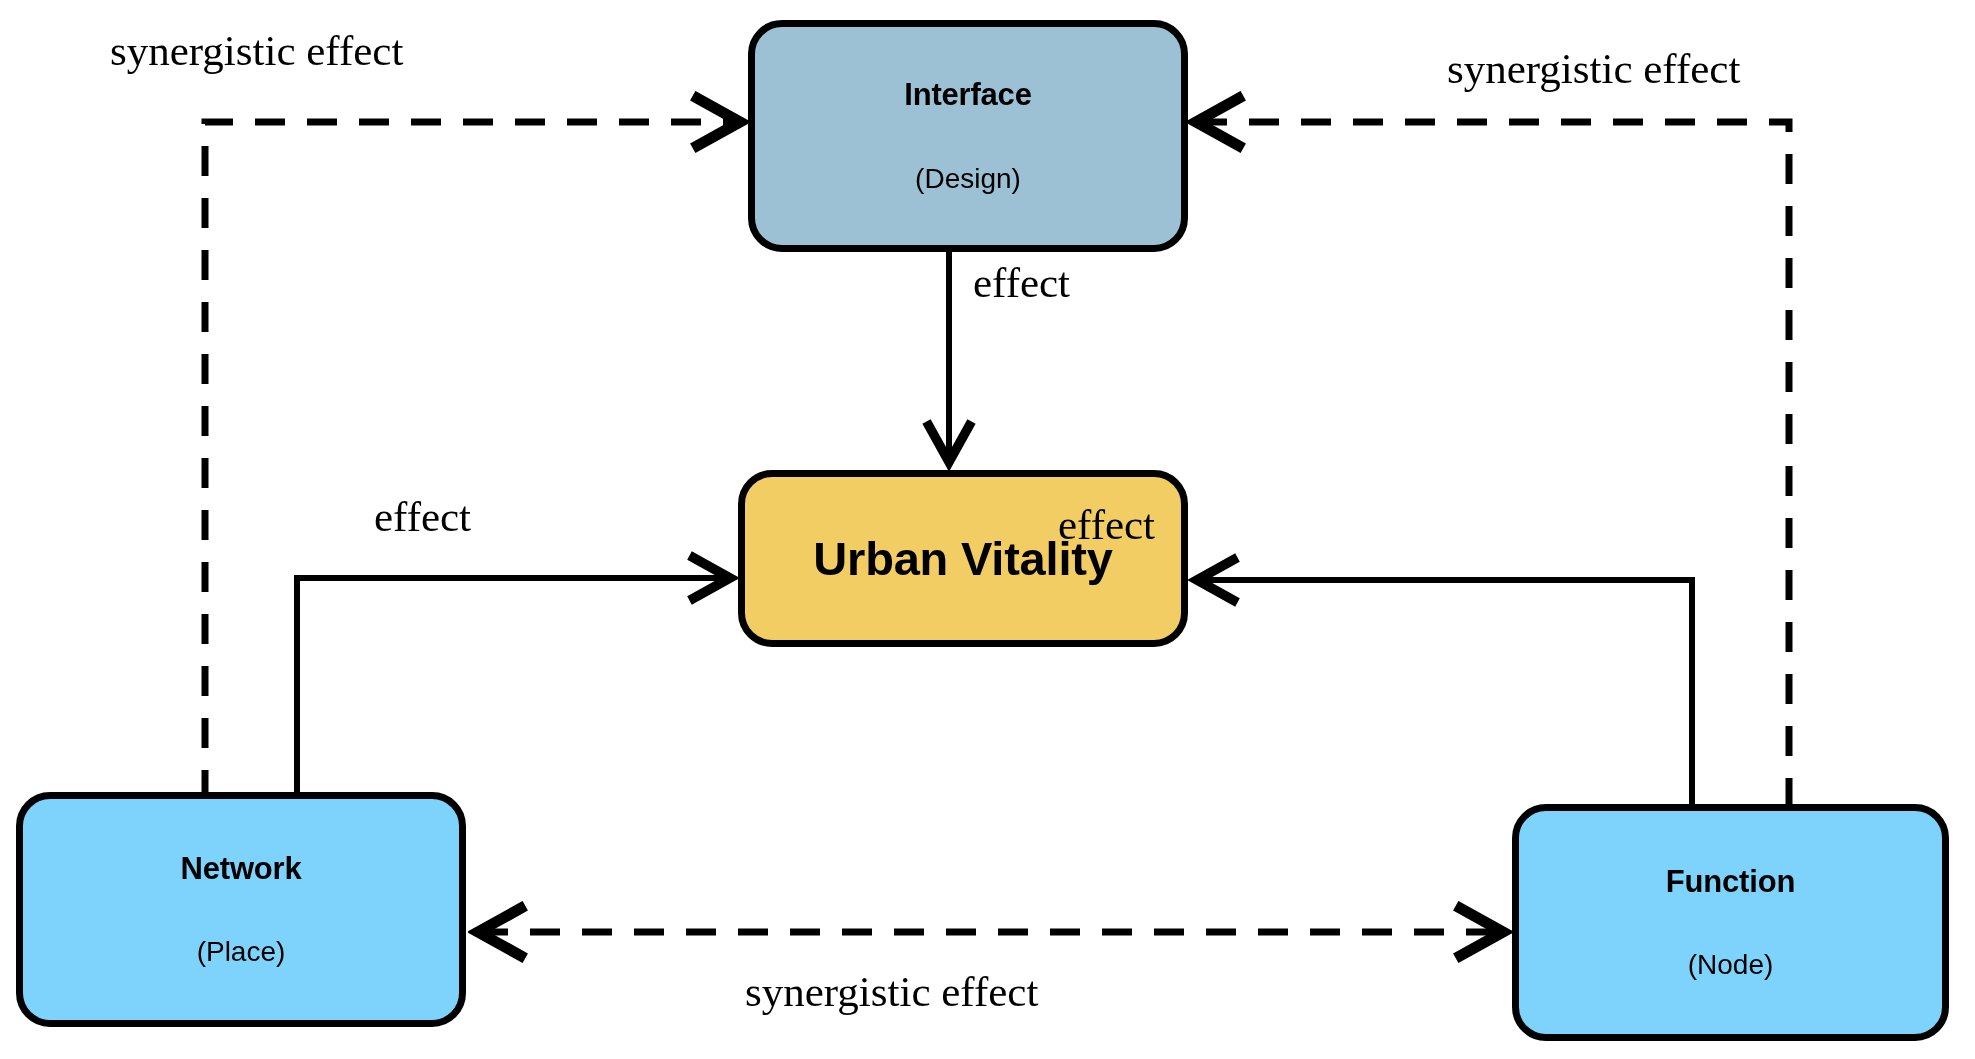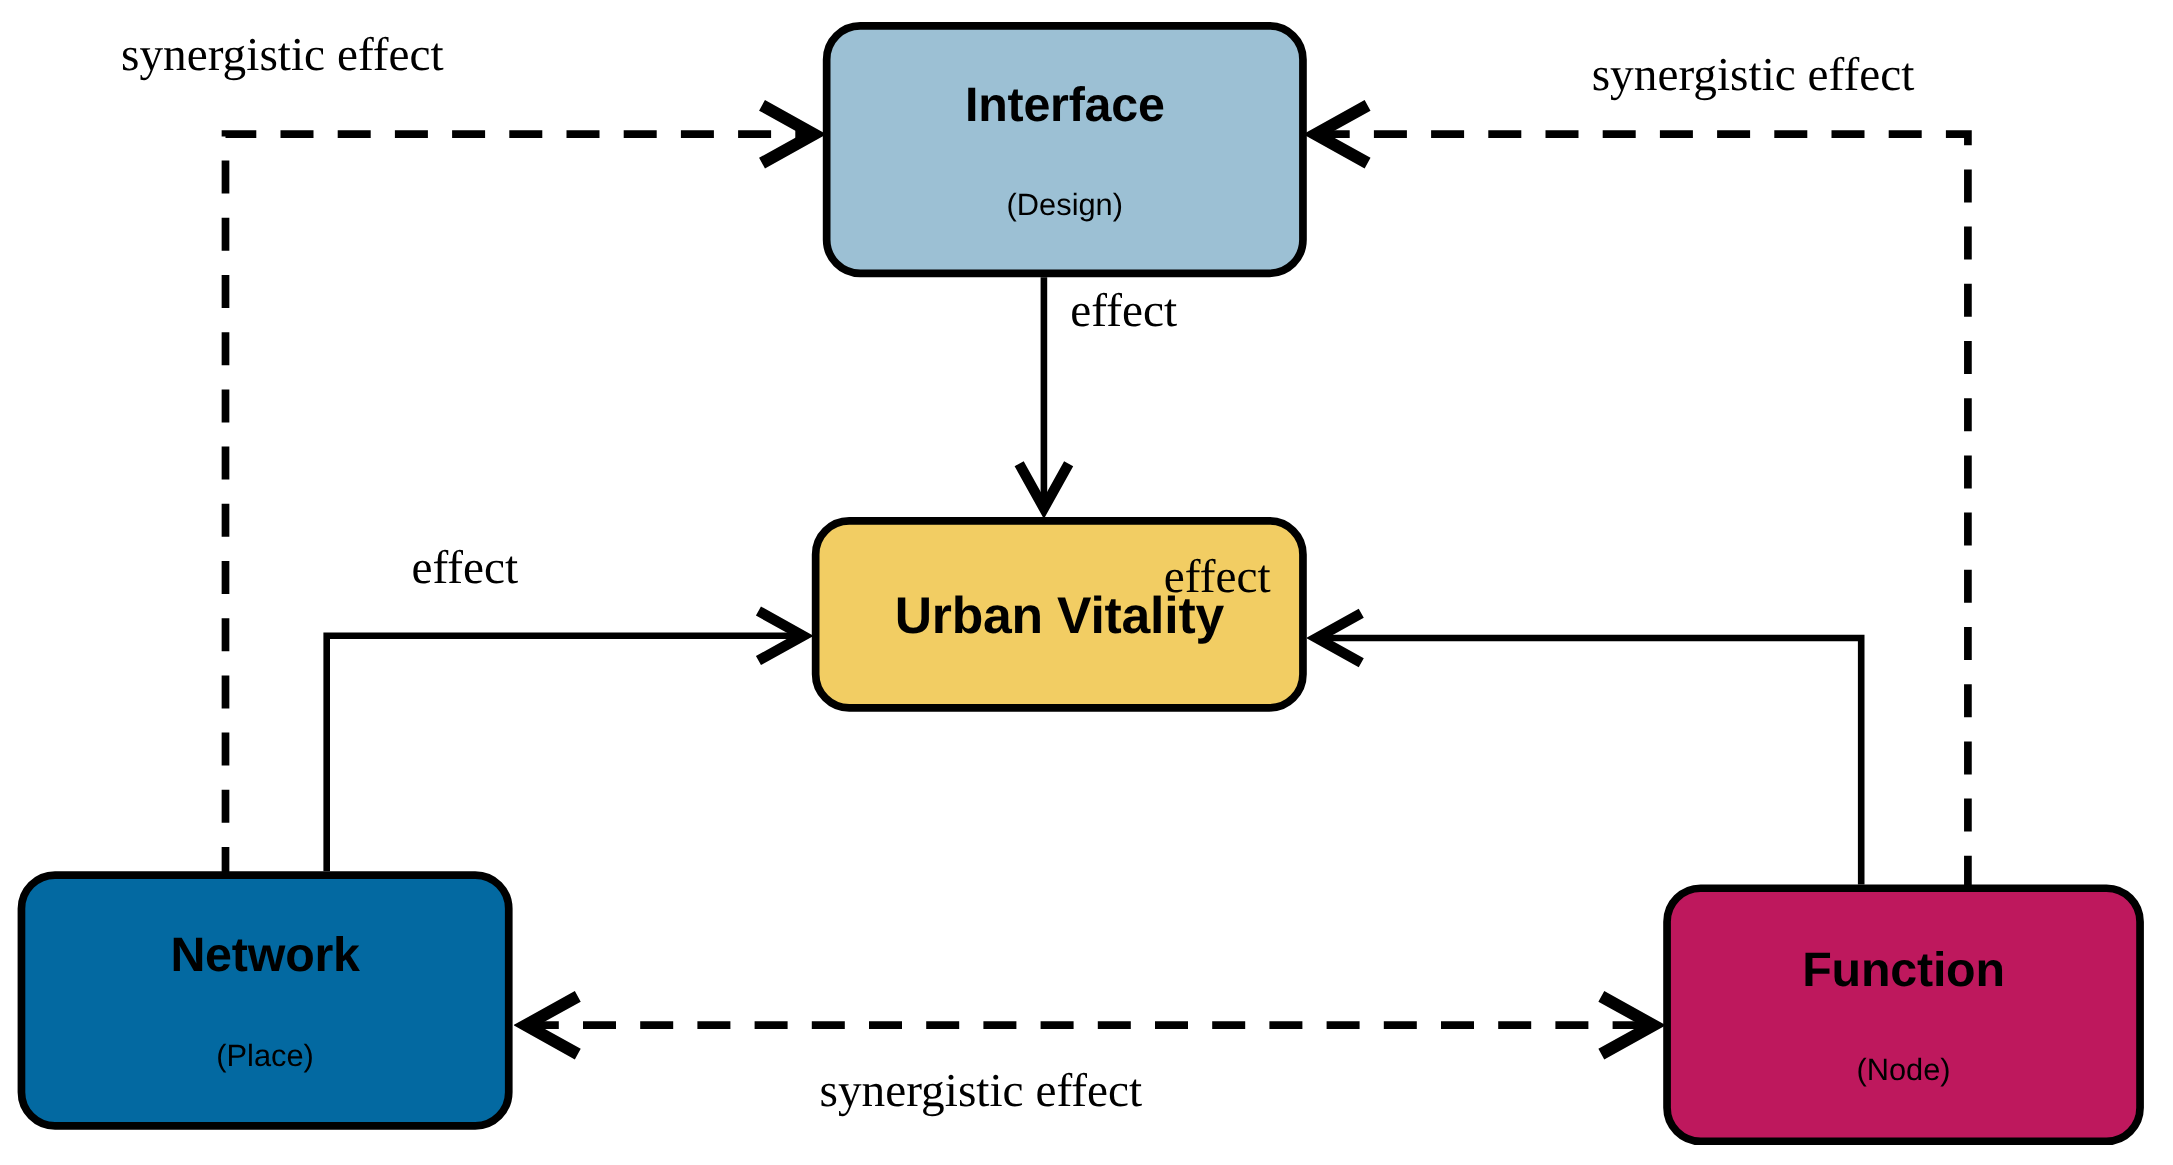--- a/index.html
+++ b/index.html
@@ -28,21 +28,21 @@
     border: 7px solid #000000;
     border-radius: 34px;
     display: flex;
     flex-direction: column;
     align-items: center;
     justify-content: center;
     color: #000000;
     z-index: 5;
   }
   .node .title {
-    font-size: 44px;
+    font-size: 31px;
     font-weight: bold;
     line-height: 1.18;
     letter-spacing: -0.2px;
     white-space: nowrap;
   }
   .node .subtitle {
     font-size: 28px;
     font-weight: normal;
     line-height: 1.18;
     white-space: nowrap;
@@ -52,25 +52,25 @@
     left: 748px; top: 20px; width: 440px; height: 232px;
     background: #9cc0d4;
   }
   #node-vitality {
     left: 738px; top: 470px; width: 450px; height: 177px;
     background: #f2cd63;
   }
   #node-vitality .title { font-size: 47px; }
   #node-network {
     left: 16px; top: 792px; width: 450px; height: 235px;
-    background: #0369a1;
+    background: #7dd3fc;
   }
   #node-function {
     left: 1512px; top: 804px; width: 437px; height: 237px;
-    background: #be185d;
+    background: #7dd3fc;
   }
   .edge-label {
     position: absolute;
     font-family: Liberation Serif, serif;
     font-size: 43px;
     color: #000000;
     white-space: nowrap;
     z-index: 6;
   }
   #label-syn-tl { left: 110px; top: 26px; }

